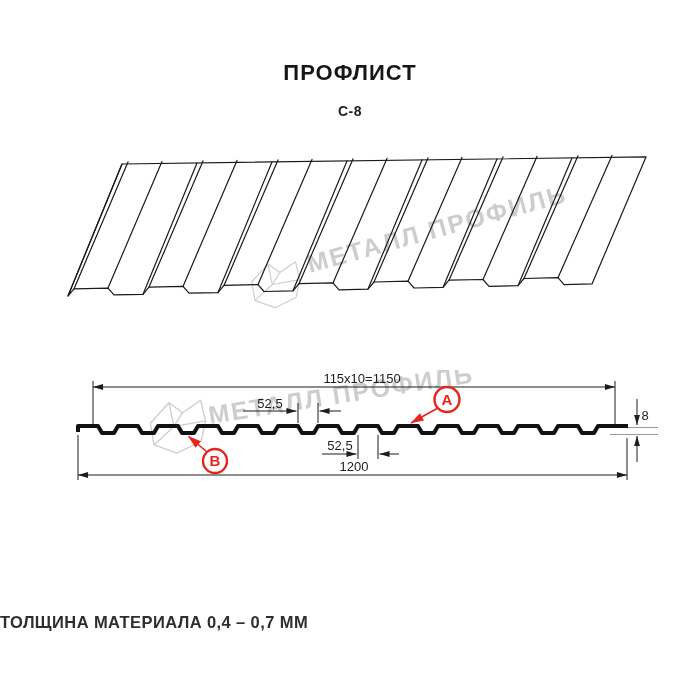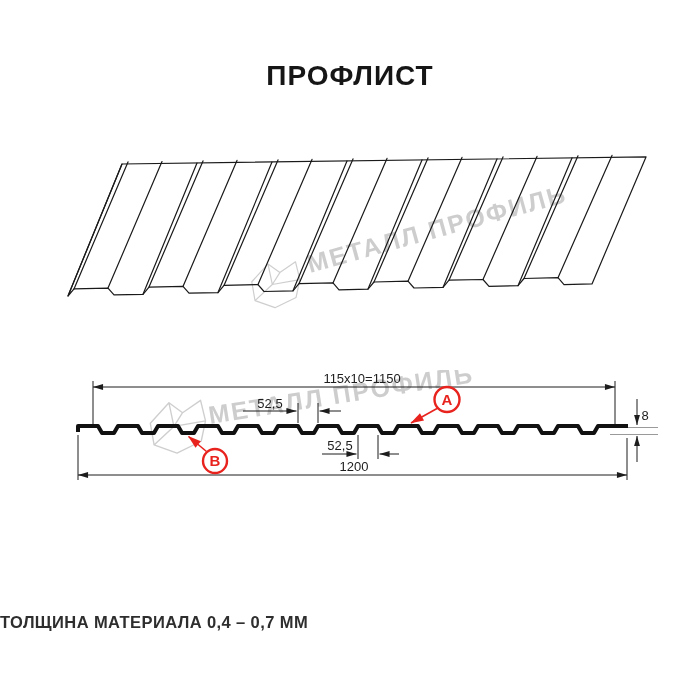--- a/index.html
+++ b/index.html
@@ -1,19 +1,19 @@
 <!DOCTYPE html>
 <html><head>
 <meta charset="utf-8">
 <style>
   html,body{margin:0;padding:0;background:#ffffff;}
   .page{position:relative;width:700px;height:700px;background:#fff;overflow:hidden;
         font-family:"Liberation Sans",sans-serif;}
   .title{position:absolute;top:60px;left:0;width:100%;text-align:center;
-         font-size:28px;font-weight:700;letter-spacing:1px;color:#161616;}
+         font-size:22px;font-weight:700;letter-spacing:1px;color:#161616;}
   .subtitle{position:absolute;top:103px;left:0;width:100%;text-align:center;
          font-size:14px;font-weight:700;letter-spacing:.5px;color:#1d1d1d;}
   .footer-note{position:absolute;top:613px;left:0;width:100%;
          font-size:16.5px;font-weight:700;letter-spacing:.4px;color:#2e2e2e;}
   svg{position:absolute;left:0;display:block;}
   #view3d{top:140px;}
   #xsec{top:370px;}
   .ln{stroke:#1a1a1a;stroke-width:1.2;fill:none;stroke-linejoin:round;stroke-linecap:round;}
   .thick{stroke:#111;stroke-width:4;fill:none;stroke-linejoin:round;stroke-linecap:butt;}
   .dl{stroke:#1d1d1d;stroke-width:1;fill:none;}
@@ -25,20 +25,21 @@
   .redl{stroke:#e8231e;stroke-width:1.6;fill:none;}
   .wm-logo{stroke:#cbcbcb;stroke-width:2.2;fill:none;stroke-linejoin:round;opacity:.95;}
   .wm-text{fill:#cbcbcb;font-size:25px;font-weight:700;letter-spacing:2px;opacity:.95;}
 </style>
 </head>
 <body>
 
 <div class="page">
 
   <div class="title">ПРОФЛИСТ</div>
+  <div class="subtitle">С-8</div>
 
   <svg id="view3d" width="700" height="185" viewBox="0 0 700 185">
 
     <path id="sheet-fill" d="M68,156 L68,156 L74,148.9 L108,148.1 L114,154.9 L143,154.3 L149,147.1 L183,146.4 L189,153.2 L218,152.6 L224,145.4 L258,144.6 L264,151.5 L293,150.8 L299,143.7 L333,142.9 L339,149.8 L368,149.1 L374,142 L408,141.2 L414,148 L443,147.4 L449,140.2 L483,139.5 L489,146.3 L518,145.7 L524,138.5 L558,137.7 L564,144.6 L592,143.9 L646,16.9 L122,24 Z" fill="#ffffff"></path>
 
     <g>
       <g transform="translate(248,118) scale(0.54)">
         <path class="wm-logo" d="M7,44 L37,11 L59,27 L88,7 L96,40 L89,73 L50,92 L13,79 Z M37,11 L45,49 L59,27 M13,79 L45,49 L96,40"></path>
       </g>
       <text class="wm-text" transform="translate(310,133) rotate(-15.5)">МЕТАЛЛ ПРОФИЛЬ</text>

